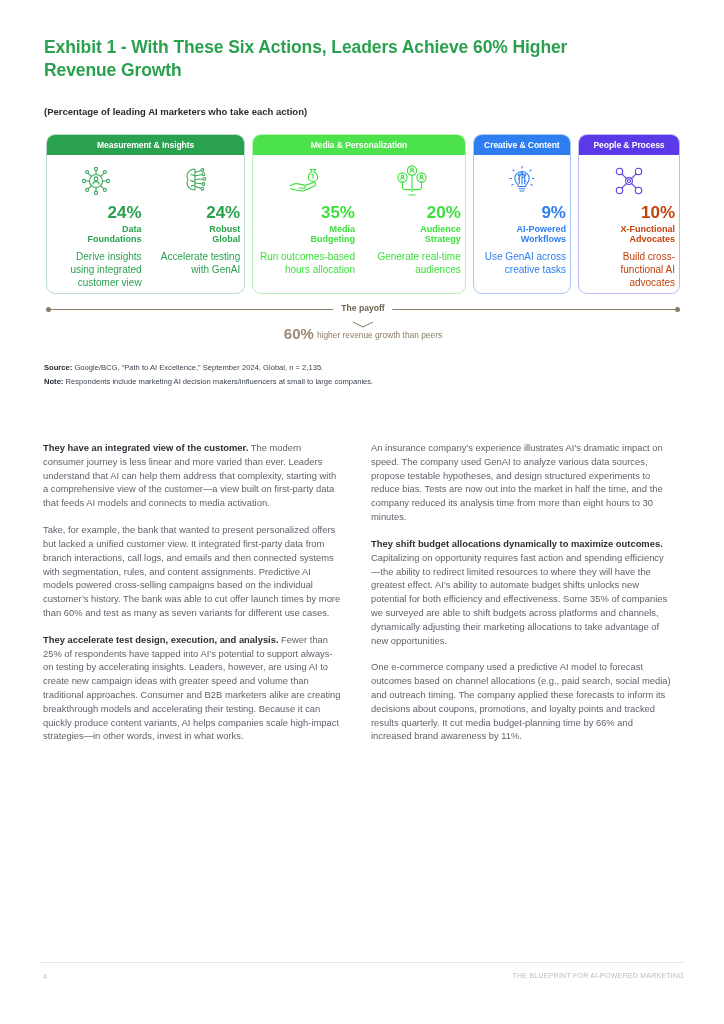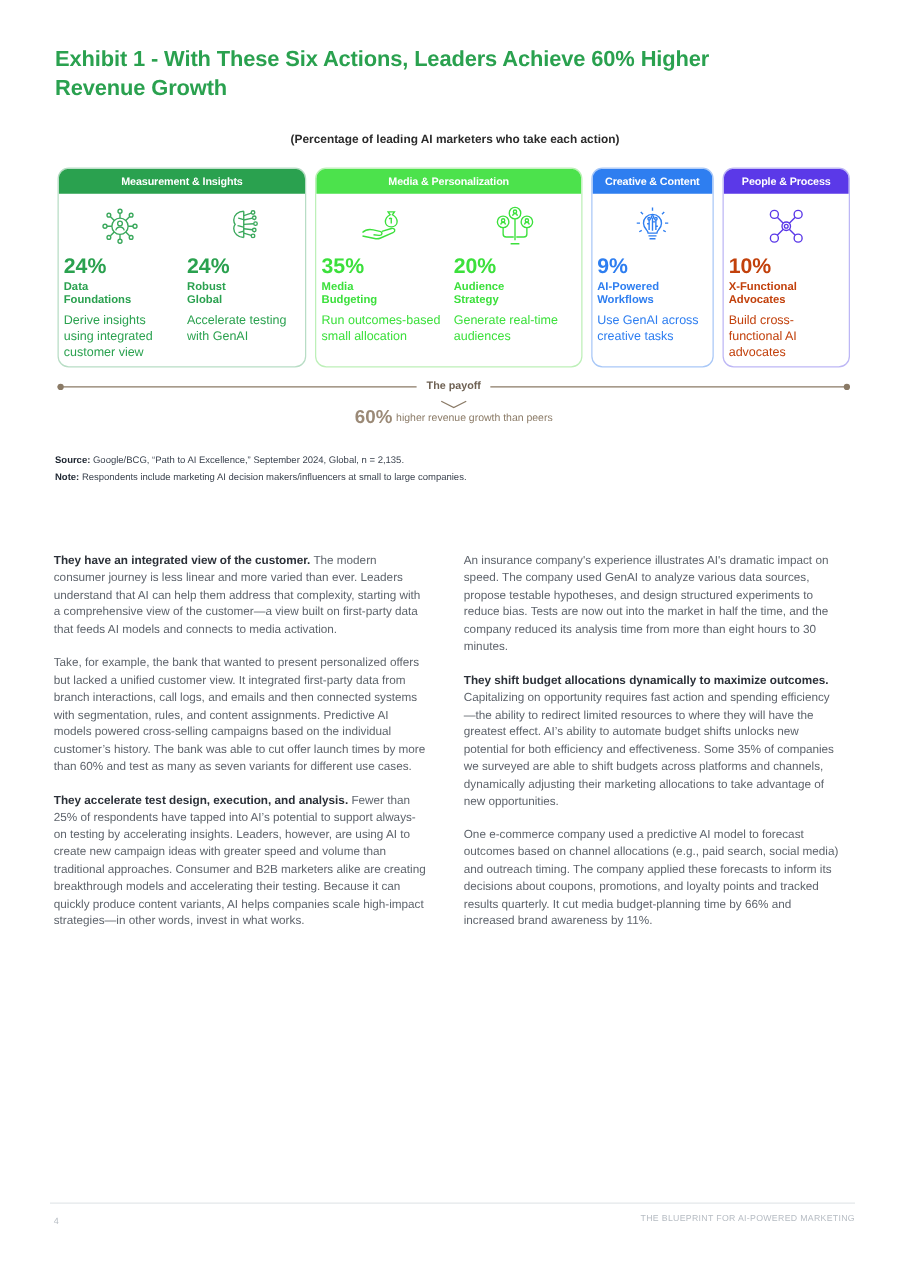--- a/index.html
+++ b/index.html
@@ -27,21 +27,20 @@
     line-height: 1.33;
     color: #2aa14f;
     letter-spacing: -0.1px;
   }
 
   .exhibit-subtitle {
     position: absolute;
     left: 44px;
     top: 106px;
     width: 640px;
-    text-align: center;
     font-size: 9.5px;
     font-weight: bold;
     color: #2b2b2b;
   }
 
   
   .exhibit {
     position: absolute;
     left: 46px;
     top: 134px;
@@ -79,21 +78,21 @@
   .card.g3 .card-head { background: #2e7ef0; }
   .card.g4 .card-head { background: #5b39e8; }
 
   .card-body {
     flex: 1;
     display: flex;
     padding-top: 6px;
   }
   .stat {
     flex: 1;
-    text-align: left;
+    text-align: right;
     padding: 0 4px;
   }
   .stat-icon {
     height: 40px;
     display: flex;
     align-items: center;
     justify-content: center;
   }
   .stat-pct {
     font-size: 17px;
@@ -309,21 +308,21 @@
           <svg width="40" height="34" viewBox="0 0 40 34" fill="none" stroke="#3ce03c" stroke-width="1.1">
             <path d="M24.5 5.5h5l-1.6 2.3c2.3 1.3 3.8 3.4 3.8 5.6 0 2.6-2.3 4.1-4.7 4.1s-4.7-1.5-4.7-4.1c0-2.2 1.5-4.3 3.8-5.6z"></path>
             <path d="M25.3 11.2c.5-.5 1.6-.6 2.2 0M27 10.6v4.2"></path>
             <path d="M4 22c2.5-2.4 5.5-2.8 8.6-2.1l5.3 1.2c1.3.3 1.8 1.1 1.6 2-.2.9-1.1 1.3-2.3 1.2l-4.4-.5"></path>
             <path d="M19.5 21.1l7.6-2.3c1.4-.4 2.5.2 2.7 1.2.2.9-.3 1.6-1.4 2.1l-9.9 4.3c-1.6.7-3.1.8-4.8.4L4 24.8"></path>
           </svg>
         </div>
         <div class="stat-pct c-brightgreen">35%</div>
         <div class="stat-label c-brightgreen" style="white-space:pre-line">Media
 Budgeting</div>
-        <div class="stat-desc c-brightgreen">Run outcomes-based small allocation</div>
+        <div class="stat-desc c-brightgreen">Run outcomes-based hours allocation</div>
       </div>
       <div class="stat">
         <div class="stat-icon">
           <svg width="38" height="36" viewBox="0 0 38 36" fill="none" stroke="#3ce03c" stroke-width="1.1">
             <circle cx="19" cy="7.5" r="4.6"></circle>
             <circle cx="19" cy="6.3" r="1.3"></circle>
               <path d="M17 9.6c.3-1.2 1-1.8 2-1.8s1.7.6 2 1.8"></path>
             <circle cx="9.5" cy="14.5" r="4.6"></circle>
             <circle cx="9.5" cy="13.3" r="1.3"></circle>
               <path d="M7.5 16.6c.3-1.2 1-1.8 2-1.8s1.7.6 2 1.8"></path>

